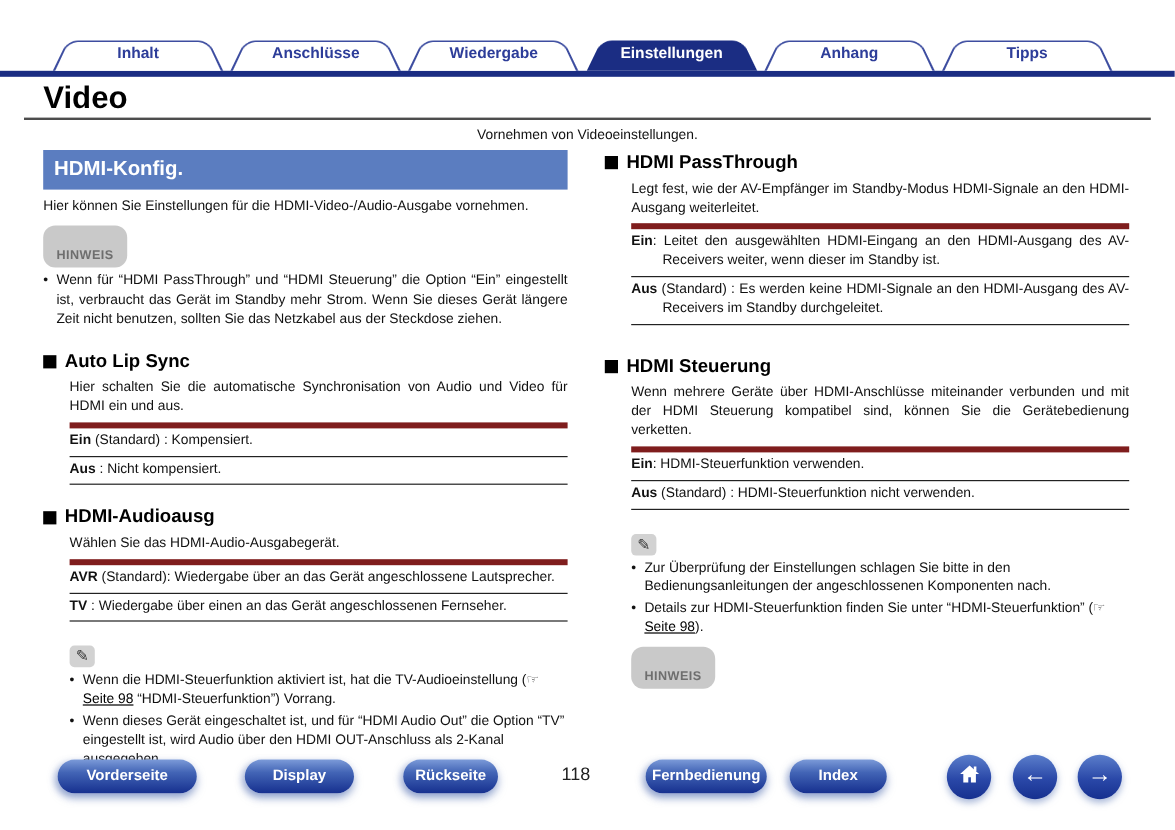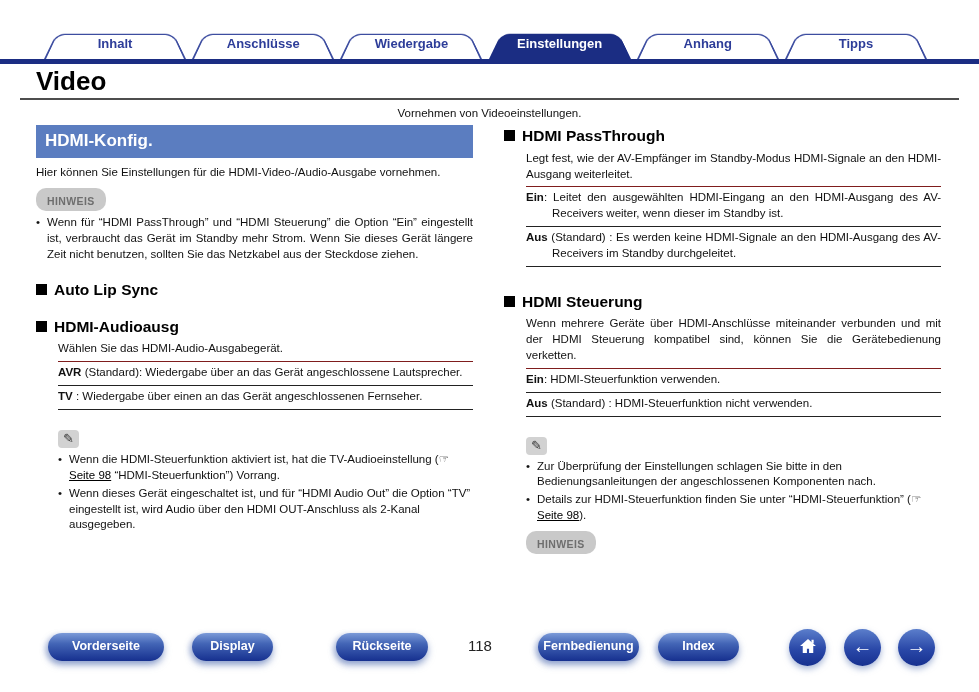--- a/index.html
+++ b/index.html
@@ -24,32 +24,32 @@
   .intro { margin:7px 36px 0; font-size:11.5px;text-align:center; }
 
   
   .columns { display:flex; gap:31px; margin:6px 38px 0 36px; }
   .col { flex:1; min-width:0; font-size:11.5px; line-height:1.38; }
 
   .banner { background:#5b7dc0; color:#fff; font-weight:bold; font-size:17px; padding:4px 9px 5px; }
   .lead { margin-top:7px; text-align:justify; }
 
   .hinweis { display:inline-block; background:#c9c9c9; color:#6e6e6e; font-weight:bold;
-    font-size:10.5px; padding:6px 11px 3px; border-radius:10px; letter-spacing:.4px; margin-top:7px; }
+    font-size:10.5px; padding:18px 11px 3px; border-radius:10px; letter-spacing:.4px; margin-top:7px; }
 
   .note-list { margin-top:4px; }
   .note-item { position:relative; padding-left:11px; margin-top:2px; text-align:justify; }
   .note-item::before { content:"\2022"; position:absolute; left:0; }
   .note-left { text-align:left; }
 
   .section { margin-top:16px; }
   .sec-head { display:flex; align-items:center; gap:7px; font-size:15.5px; font-weight:bold; margin-bottom:4px; color:#000; }
   .sq { width:11px; height:11px; background:#000; flex:none; }
   .sec-body { margin-left:22px; }
-  .sec-desc { text-align:justify; border-bottom:1px solid #7f1d1d; padding-bottom:4px; }
+  .sec-desc { text-align:justify; border-bottom:5px solid #7f1d1d; padding-bottom:4px; }
   .opt { border-bottom:1px solid #222; padding:3px 0 4px 26px; text-indent:-26px; text-align:justify; }
 
   .pencil-block { margin:20px 0 0 22px; }
   .pencil { width:21px; height:18px; background:#d2d2d2; border-radius:4px; text-align:center;
     line-height:17px; font-size:13px; color:#333; }
   .link { text-decoration:underline; color:#000; cursor:pointer; }
 
   
   .footer { position:absolute; left:0; right:0; bottom:22px; height:42px; }
   .pill { position:absolute; top:5px; height:28px; border-radius:14px; cursor:pointer;
@@ -101,20 +101,25 @@
     <div class="hinweis">HINWEIS</div>
     <div class="note-list">
       <div class="note-item">Wenn für “HDMI PassThrough” und “HDMI Steuerung” die Option “Ein” eingestellt ist, verbraucht das Gerät im Standby mehr Strom. Wenn Sie dieses Gerät längere Zeit nicht benutzen, sollten Sie das Netzkabel aus der Steckdose ziehen.</div>
     </div>
 
     <div class="section">
       <div class="sec-head">
         <span class="sq"></span>
         <span>Auto Lip Sync</span>
       </div>
+      <div class="sec-body">
+        <p class="sec-desc">Hier schalten Sie die automatische Synchronisation von Audio und Video für HDMI ein und aus.</p>
+        <div class="opt"><b>Ein</b><span> (Standard) : Kompensiert.</span></div>
+        <div class="opt"><b>Aus</b><span> : Nicht kompensiert.</span></div>
+      </div>
     </div>
 
     <div class="section">
       <div class="sec-head">
         <span class="sq"></span>
         <span>HDMI-Audioausg</span>
       </div>
       <div class="sec-body">
         <p class="sec-desc">Wählen Sie das HDMI-Audio-Ausgabegerät.</p>
         <div class="opt"><b>AVR</b><span> (Standard): Wiedergabe über an das Gerät angeschlossene Lautsprecher.</span></div>
@@ -165,22 +170,22 @@
     </div>
 
     <div style="margin-left:22px">
       <div class="hinweis">HINWEIS</div>
     </div>
   </div>
 </div>
 
 <div class="footer">
   <div class="pill" style="left:48px;width:116px">Vorderseite</div>
-  <div class="pill" style="left:192px;width:81px">Display</div>
-  <div class="pill" style="left:336px;width:92px">Rückseite</div>
+  <div class="pill" style="left:204px;width:91px">Display</div>
+  <div class="pill" style="left:336px;width:79px">Rückseite</div>
   <div class="pagenum">118</div>
   <div class="pill" style="left:538px;width:101px">Fernbedienung</div>
   <div class="pill" style="left:658px;width:81px">Index</div>
   <div class="circle" style="left:789px">
     <svg width="20" height="20" viewBox="0 0 24 24">
         <path d="M12 3.5 2.5 12h3.2v8.5h5v-5.3h2.6v5.3h5V12h3.2z" fill="#fff"></path>
         <rect x="16.2" y="4.5" width="2.6" height="4.5" fill="#fff"></rect>
       </svg>
   </div>
   <div class="circle" style="left:844px">←</div>

